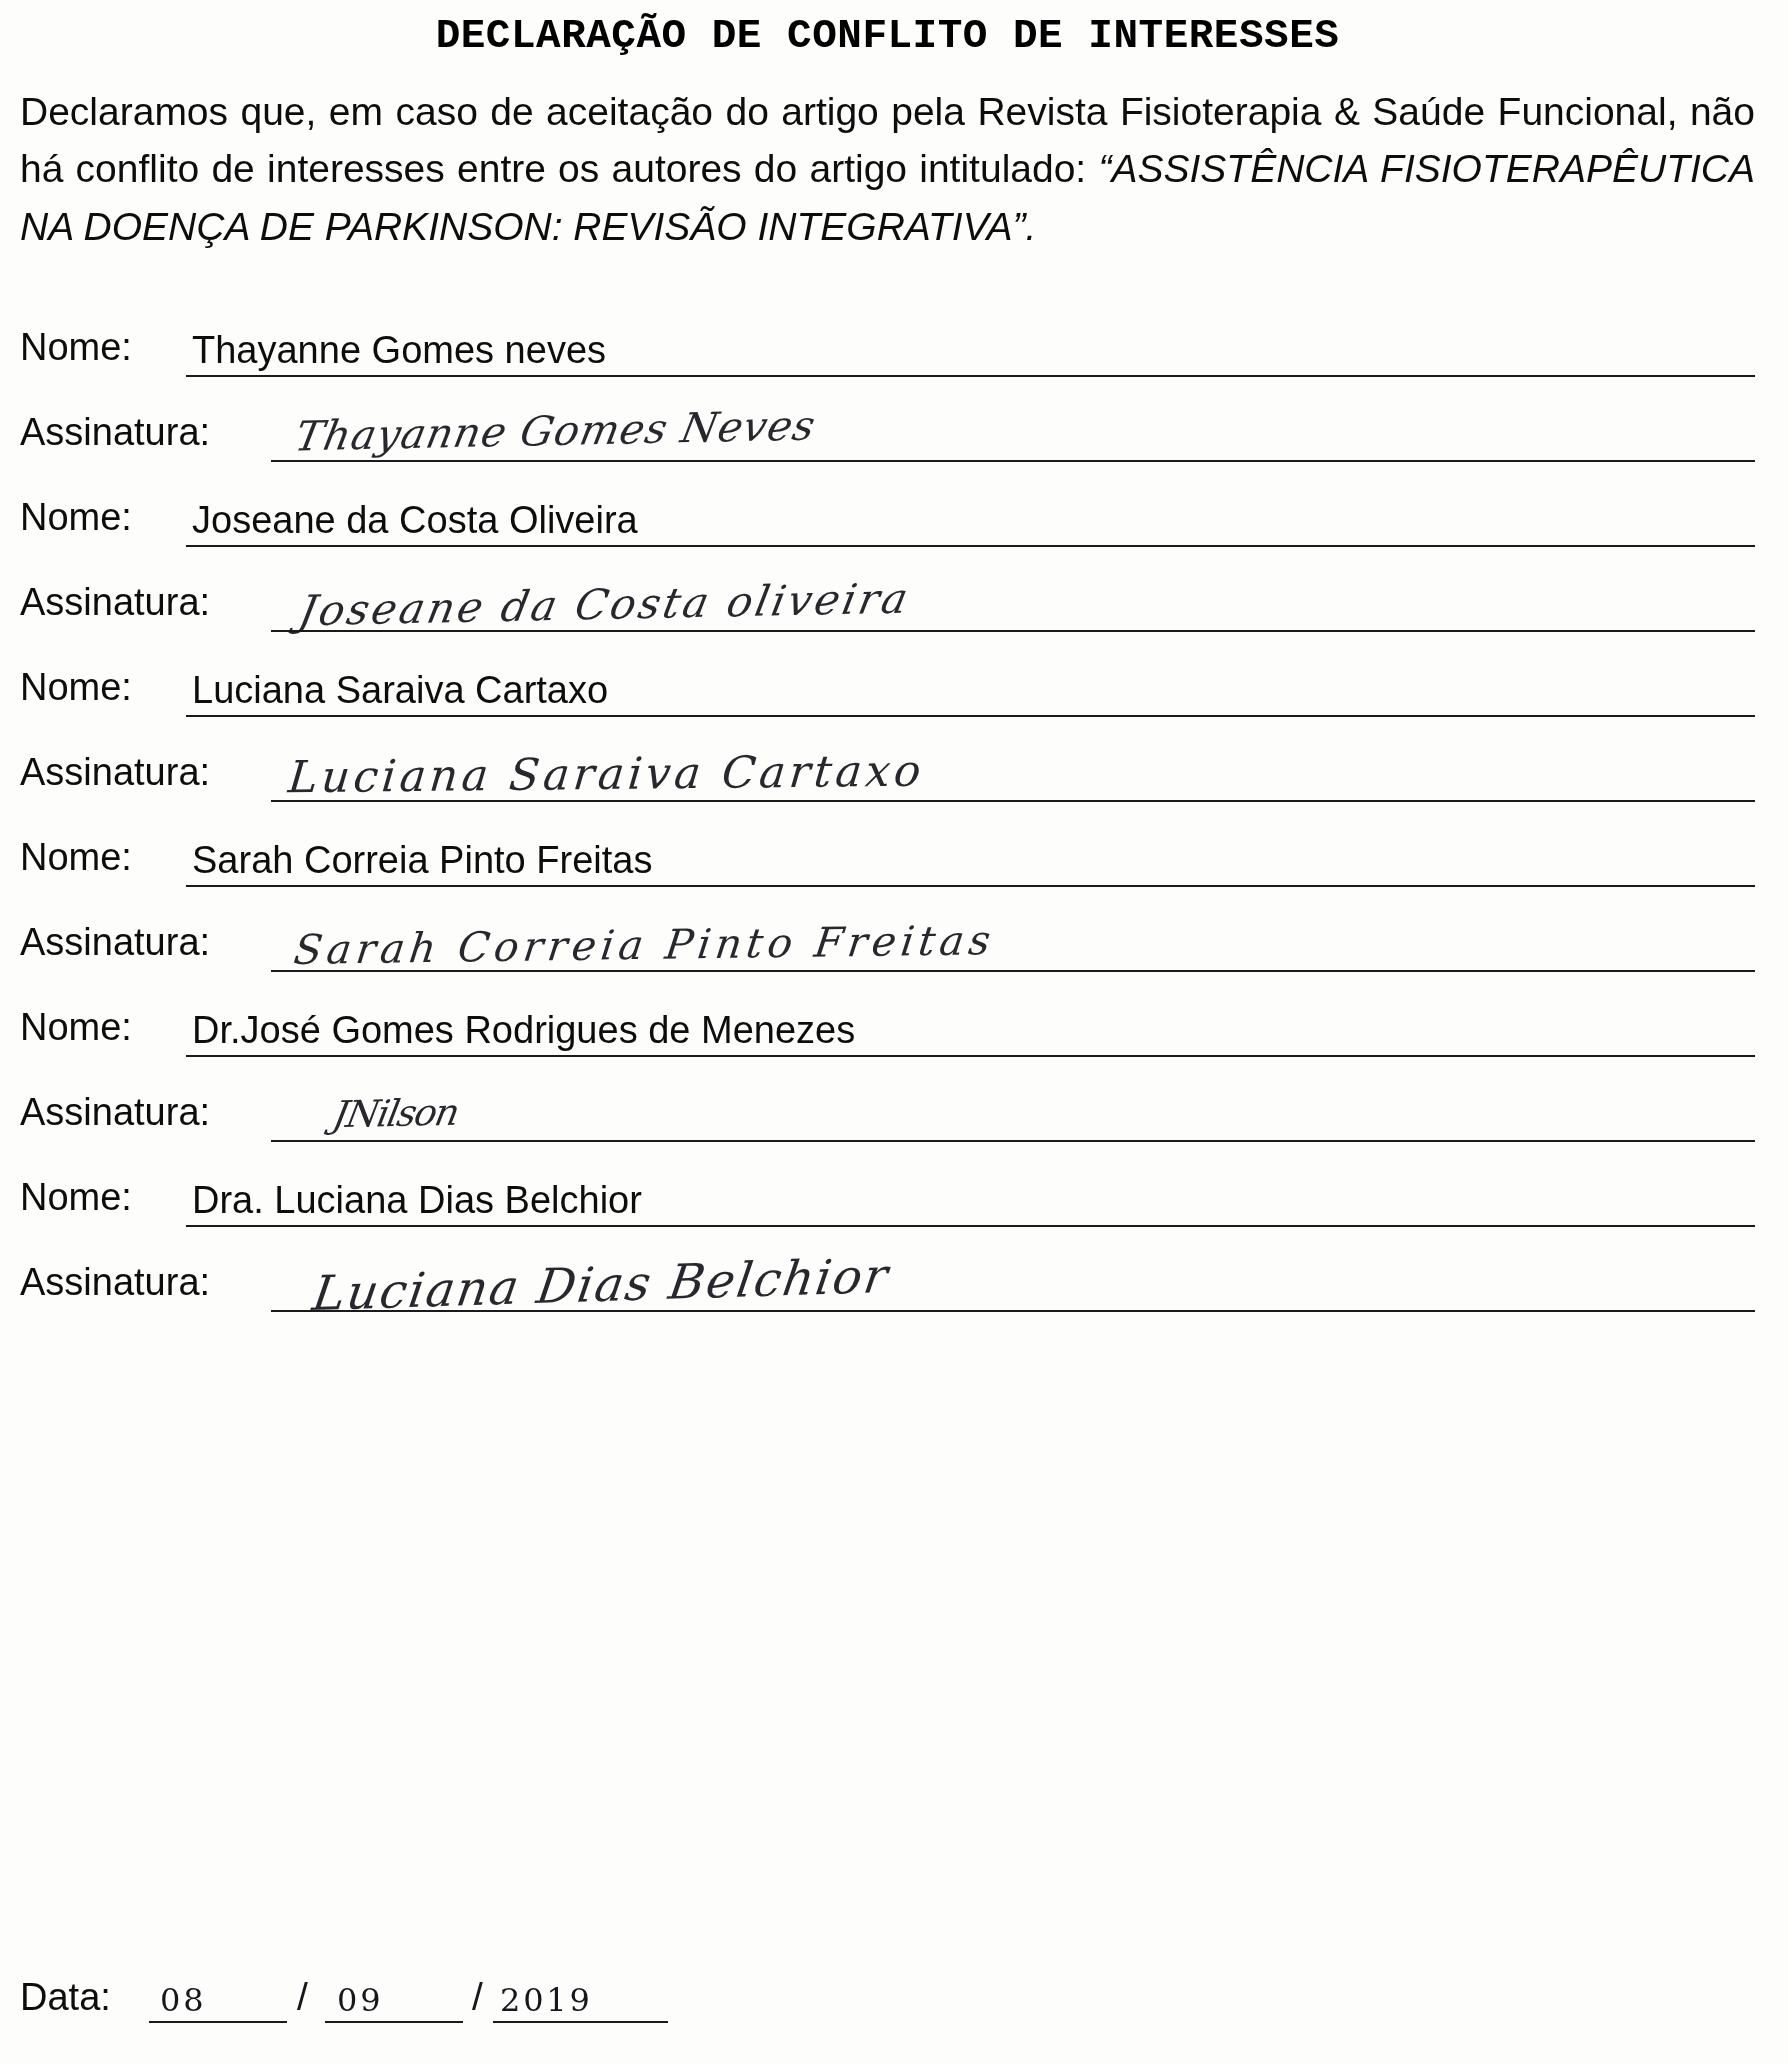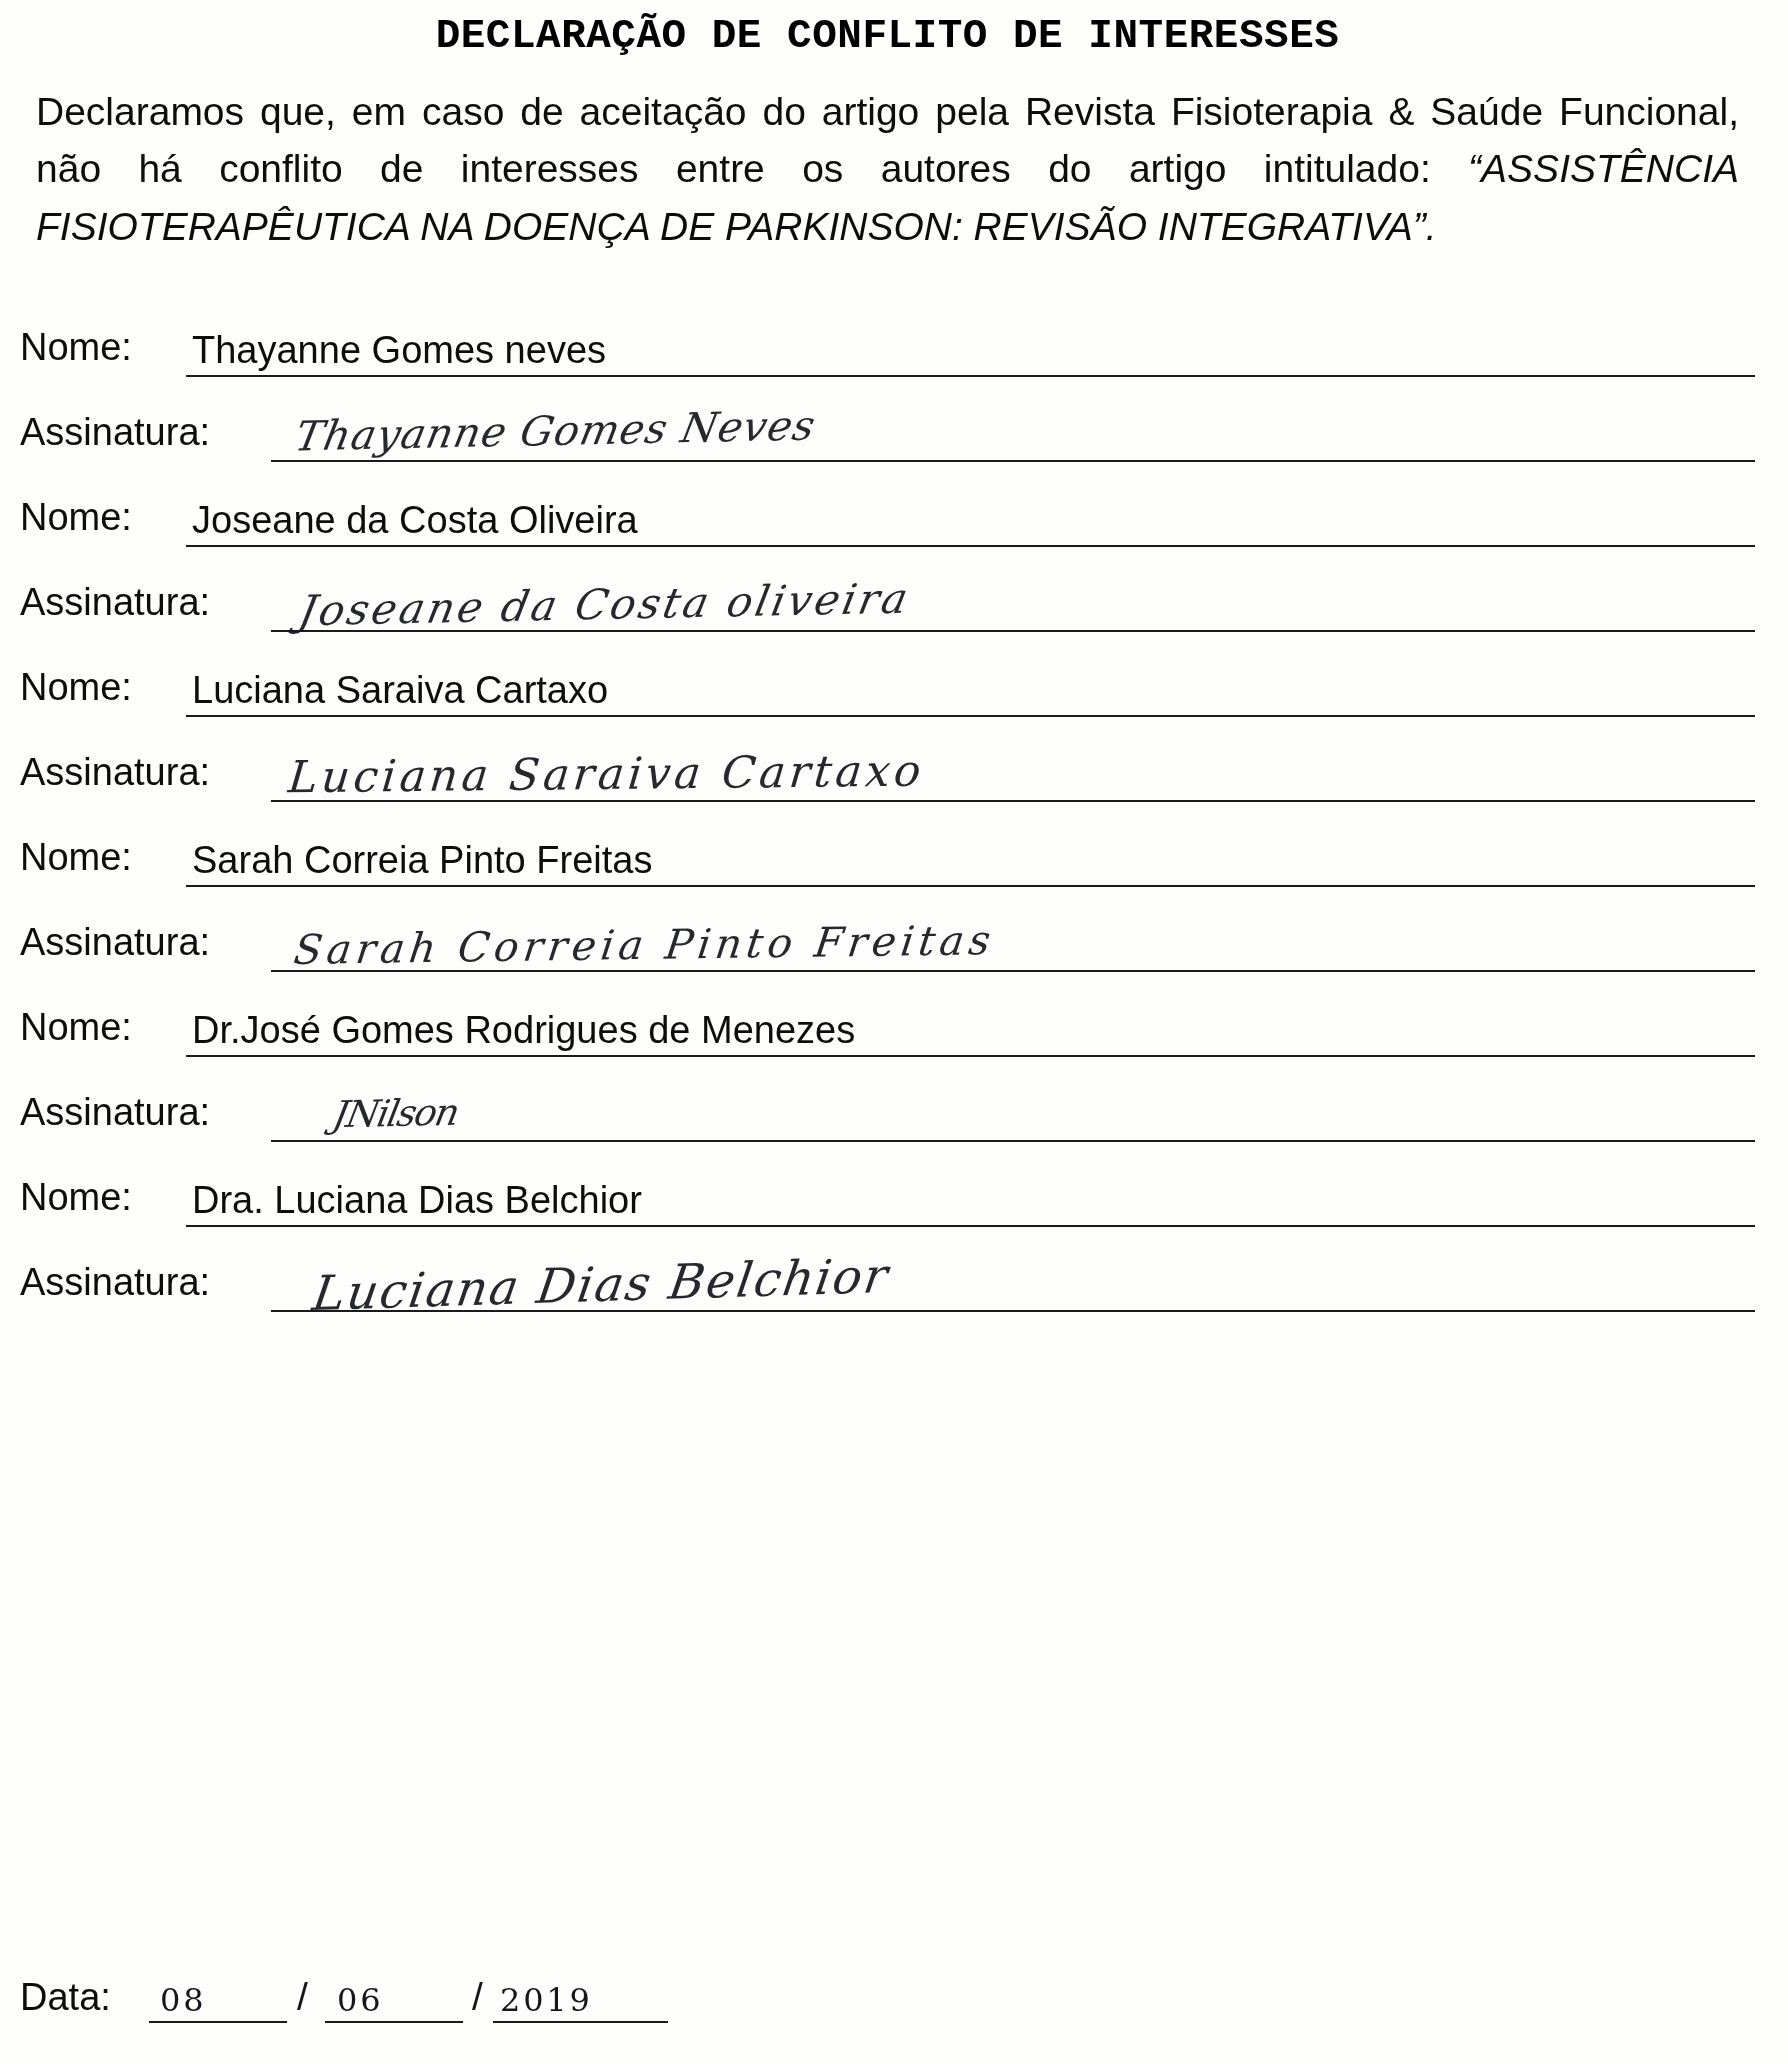--- a/index.html
+++ b/index.html
@@ -35,21 +35,21 @@
     letter-spacing: 0.5px;
     text-align: center;
     margin: 0 0 24px 0;
     color: #000;
   }
   .intro {
     font-size: 39px;
     line-height: 1.47;
     text-align: justify;
     text-justify: inter-word;
-    margin: 16px;
+    margin: 0;
     color: #0d0d0d;
   }
   .intro .article-title {
     font-style: italic;
   }
   .fields {
     margin-top: 54px;
   }
   .field-row {
     position: relative;
@@ -230,19 +230,19 @@
 
     </div>
   </div>
 
   <div class="date-row">
     <span class="label">Data:</span>
     <span class="dseg d1"></span>
     <span class="dval d1v">08</span>
     <span class="sep sep1">/</span>
     <span class="dseg d2"></span>
-    <span class="dval d2v">06</span>
+    <span class="dval d2v">09</span>
     <span class="sep sep2">/</span>
     <span class="dseg d3"></span>
     <span class="dval d3v">2019</span>
   </div>
 </div>
 
 
 </body></html>

